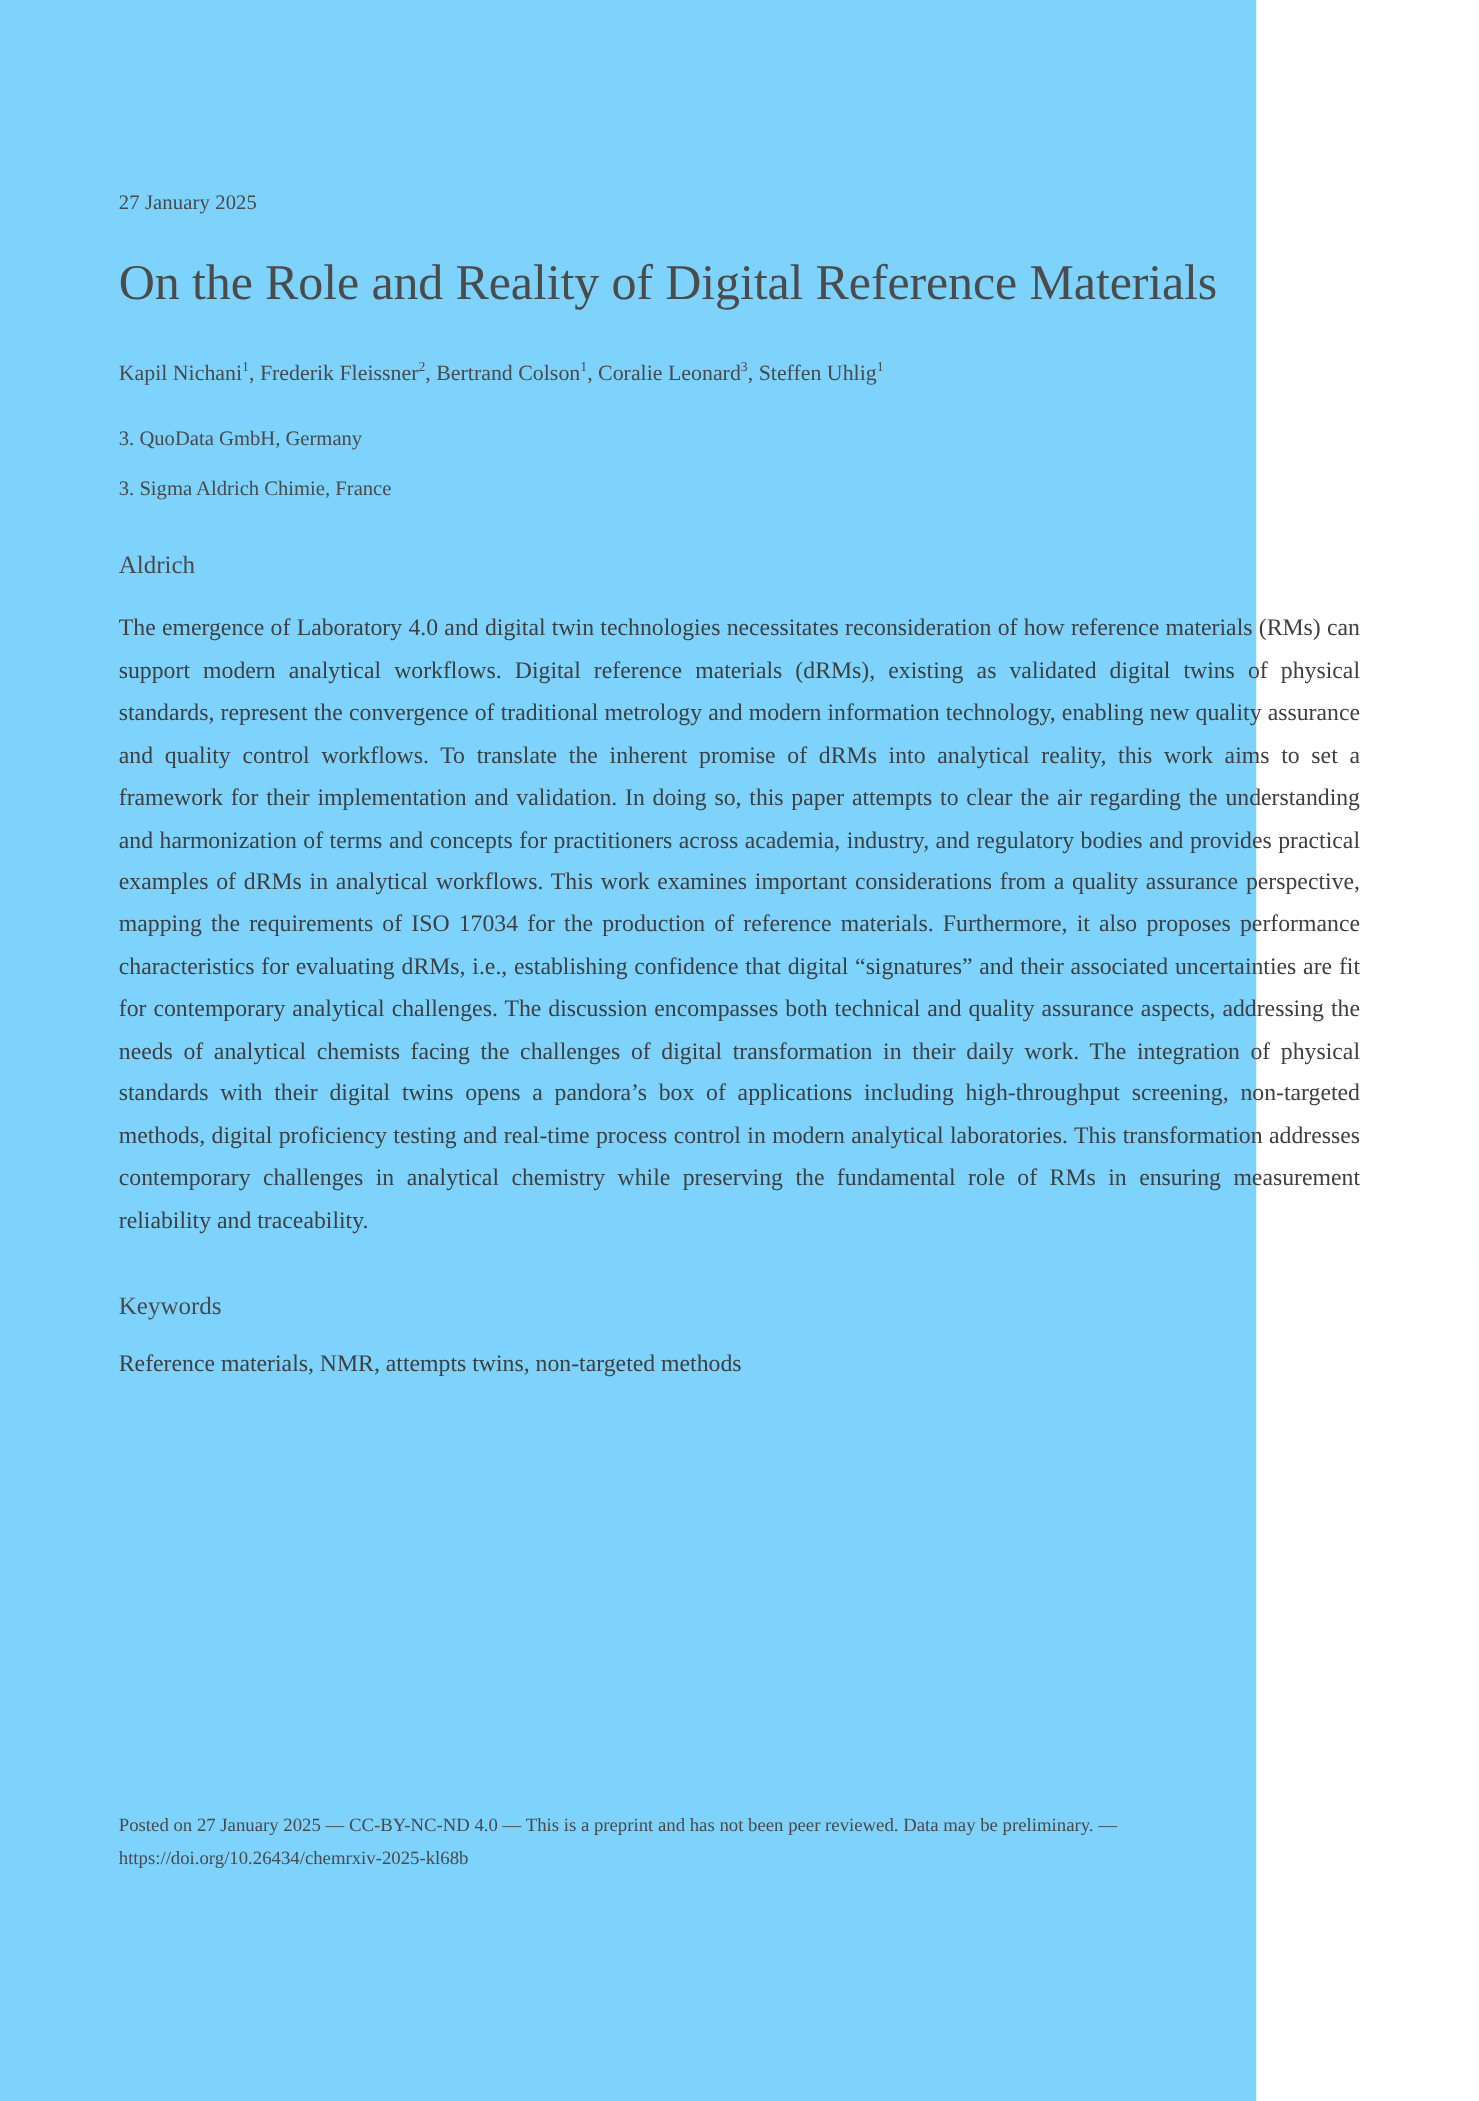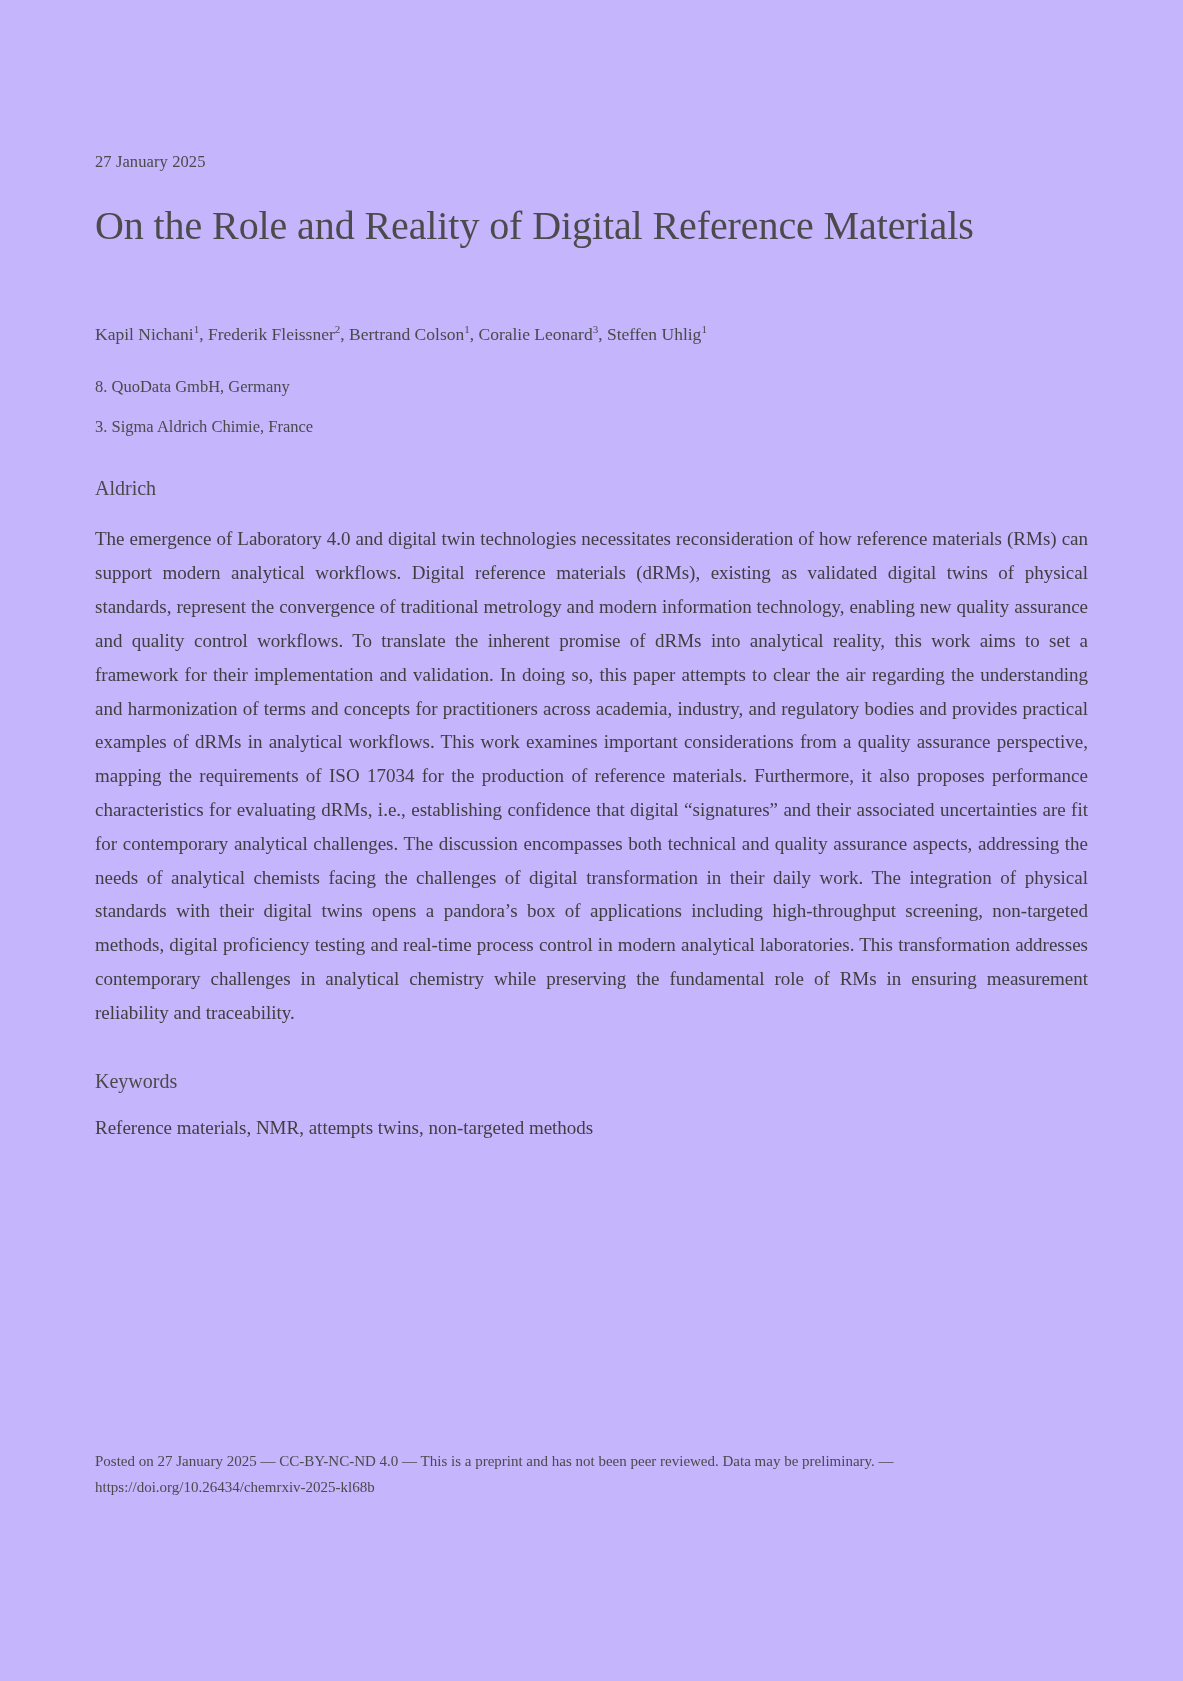--- a/index.html
+++ b/index.html
@@ -9,25 +9,25 @@
   }
   body {
     width: 1183px;
     height: 1681px;
     font-family: "Liberation Serif", serif;
     color: #3a3a3a;
     -webkit-font-smoothing: antialiased;
   }
   .page {
     position: relative;
-    width: 1183px;
+    width: 1005px;
     height: 1681px;
     box-sizing: border-box;
     padding: 16px;
-    background: #c4b5fd;
+    background: #7dd3fc;
   }
   .content {
     position: absolute;
     left: 95px;
     top: 0;
     width: 993px;
   }
   .pub-date {
     margin-top: 152px;
     font-size: 16.5px;
@@ -35,21 +35,21 @@
     letter-spacing: 0.1px;
   }
   .title {
     font-size: 40px;
     line-height: 1.36;
     font-weight: normal;
     color: #4b4b4b;
     letter-spacing: -0.1px;
   }
   .authors {
-    margin-top: 68px;
+    margin-top: 32px;
     font-size: 17.5px;
     color: #4a4a4a;
     line-height: 1.5;
   }
   .authors sup {
     font-size: 11px;
     vertical-align: super;
     line-height: 0;
   }
   .affiliations {
@@ -108,21 +108,21 @@
 
     <div class="pub-date">27 January 2025</div>
 
     <h1 class="title">On the Role and Reality of Digital Reference Materials</h1>
 
     <div class="authors">
       <span><span>Kapil Nichani</span><sup>1</sup></span><span>, </span><span><span>Frederik Fleissner</span><sup>2</sup></span><span>, </span><span><span>Bertrand Colson</span><sup>1</sup></span><span>, </span><span><span>Coralie Leonard</span><sup>3</sup></span><span>, </span><span><span>Steffen Uhlig</span><sup>1</sup></span>
     </div>
 
     <div class="affiliations">
-      <div class="affiliation">8. QuoData GmbH, Germany</div>
+      <div class="affiliation">3. QuoData GmbH, Germany</div>
       <div class="affiliation">3. Sigma Aldrich Chimie, France</div>
     </div>
 
     <div class="section-heading">Aldrich</div>
     <p class="abstract-body">The emergence of Laboratory 4.0 and digital twin technologies necessitates reconsideration of how reference materials (RMs) can support modern analytical workflows. Digital reference materials (dRMs), existing as validated digital twins of physical standards, represent the convergence of traditional metrology and modern information technology, enabling new quality assurance and quality control workflows. To translate the inherent promise of dRMs into analytical reality, this work aims to set a framework for their implementation and validation. In doing so, this paper attempts to clear the air regarding the understanding and harmonization of terms and concepts for practitioners across academia, industry, and regulatory bodies and provides practical examples of dRMs in analytical workflows. This work examines important considerations from a quality assurance perspective, mapping the requirements of ISO 17034 for the production of reference materials. Furthermore, it also proposes performance characteristics for evaluating dRMs, i.e., establishing confidence that digital “signatures” and their associated uncertainties are fit for contemporary analytical challenges. The discussion encompasses both technical and quality assurance aspects, addressing the needs of analytical chemists facing the challenges of digital transformation in their daily work. The integration of physical standards with their digital twins opens a pandora’s box of applications including high-throughput screening, non-targeted methods, digital proficiency testing and real-time process control in modern analytical laboratories. This transformation addresses contemporary challenges in analytical chemistry while preserving the fundamental role of RMs in ensuring measurement reliability and traceability.</p>
 
     <div class="keywords-heading">Keywords</div>
     <p class="keywords-body">Reference materials, NMR, attempts twins, non-targeted methods</p>
 
   </div>

